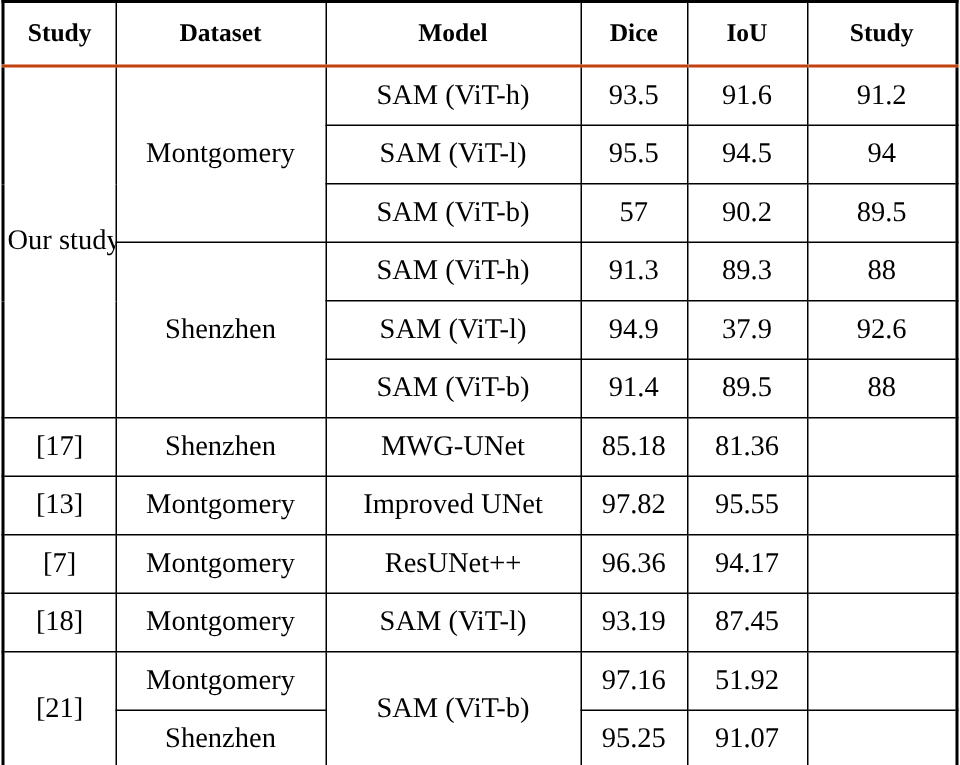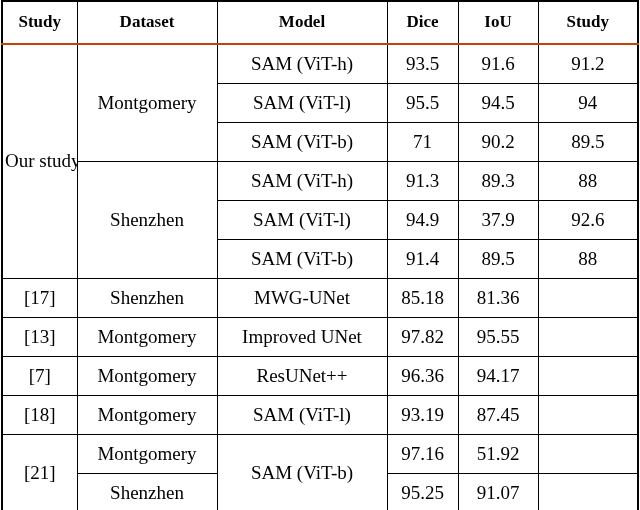--- a/index.html
+++ b/index.html
@@ -113,21 +113,21 @@
       <td>91.2</td>
     </tr>
     <tr>
       <td>SAM (ViT-l)</td>
       <td class="bold-val">95.5</td>
       <td class="bold-val">94.5</td>
       <td class="bold-val">94</td>
     </tr>
     <tr class="group-end">
       <td>SAM (ViT-b)</td>
-      <td>71</td>
+      <td>57</td>
       <td>90.2</td>
       <td>89.5</td>
     </tr>
 
     <tr>
       <td rowspan="3">Shenzhen</td>
       <td>SAM (ViT-h)</td>
       <td>91.3</td>
       <td>89.3</td>
       <td>88</td>

